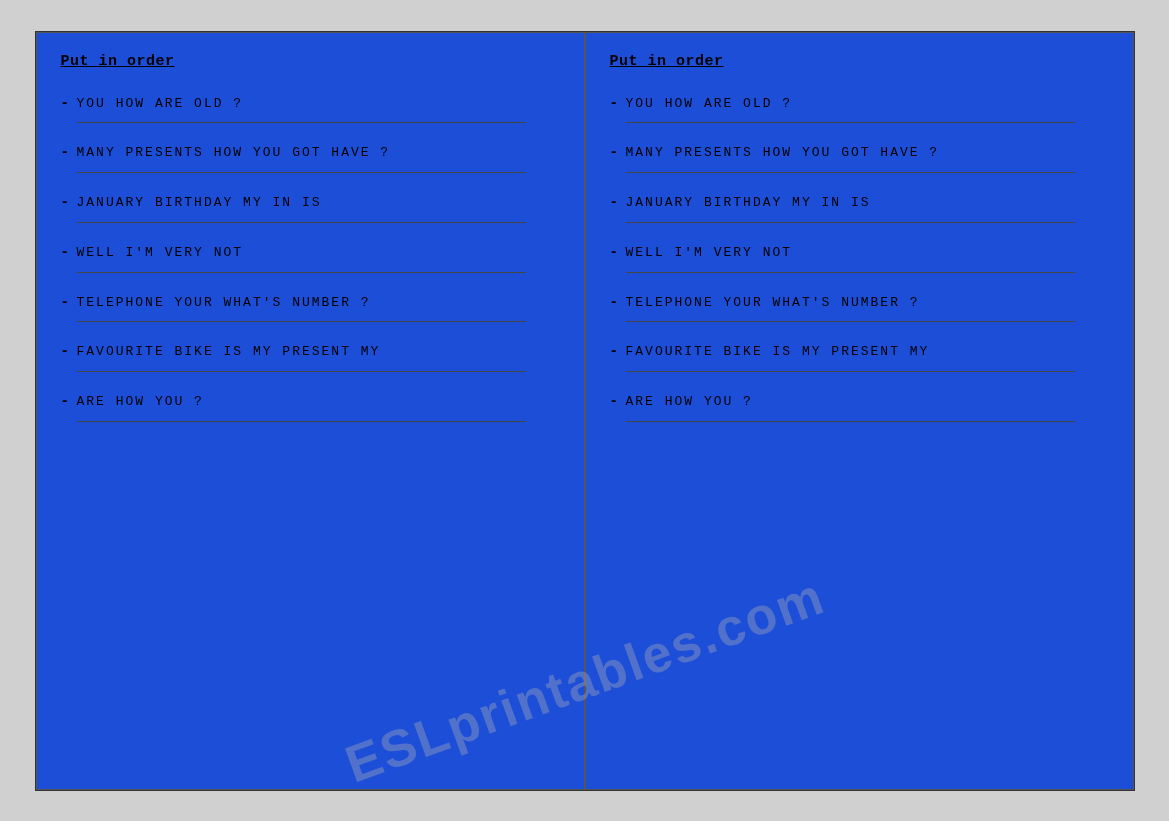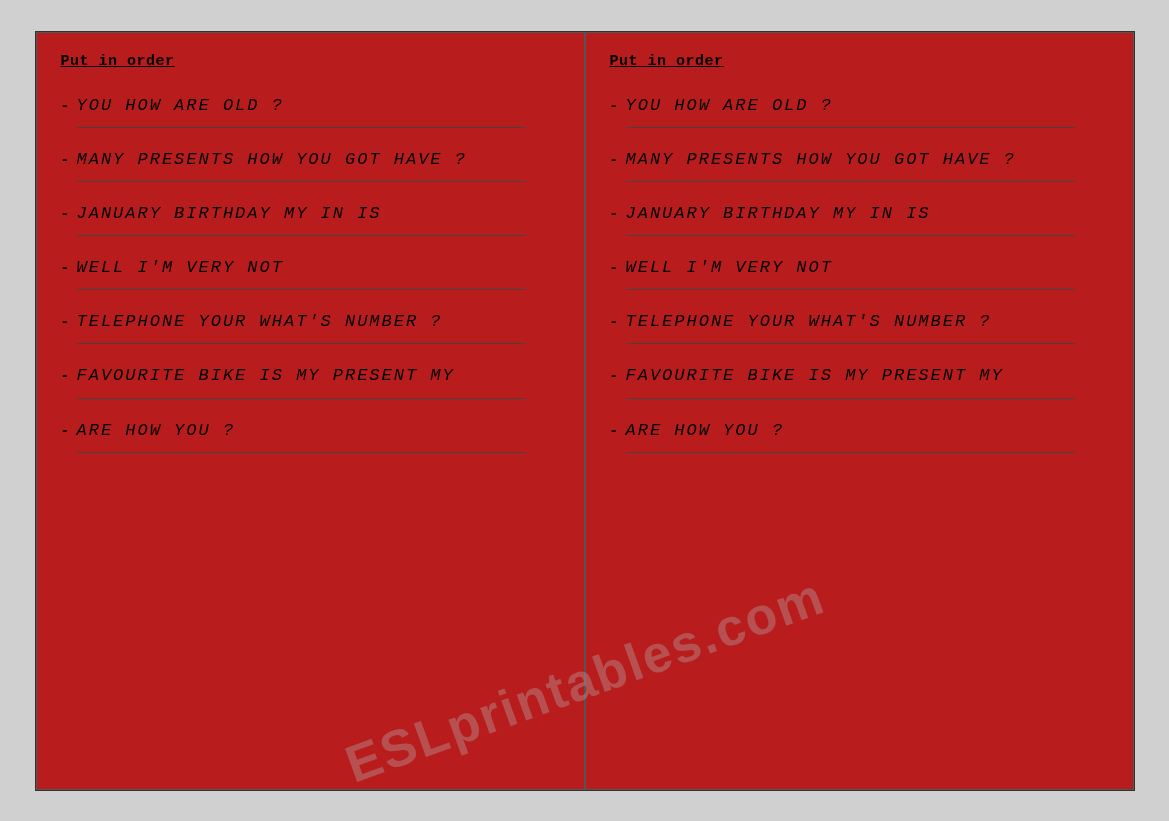--- a/index.html
+++ b/index.html
@@ -11,21 +11,21 @@
     body {
       background: #d0d0d0;
       display: flex;
       justify-content: center;
       align-items: center;
       min-height: 821px;
       font-family: 'Courier New', Courier, monospace;
     }
 
     .page {
-      background: #b91c1c;
+      background: #1d4ed8;
       width: 1100px;
       min-height: 760px;
       display: flex;
       border: 1px solid #333;
       position: relative;
       justify-content: flex-end;
     }
 
     .panel {
       flex: 1;
@@ -62,24 +62,23 @@
     }
 
     .dash {
       font-size: 14px;
       font-weight: bold;
       min-width: 10px;
     }
 
     .prompt-text {
       letter-spacing: 2px;
-      font-size: 17px;
+      font-size: 13px;
       font-family: 'Courier New', Courier, monospace;
       text-transform: uppercase;
-      font-style: italic;
     }
 
     .answer-line-solid {
       width: 90%;
       margin-left: 16px;
       margin-bottom: 10px;
       border-bottom: 1.5px solid #444;
       height: 0;
     }
 

